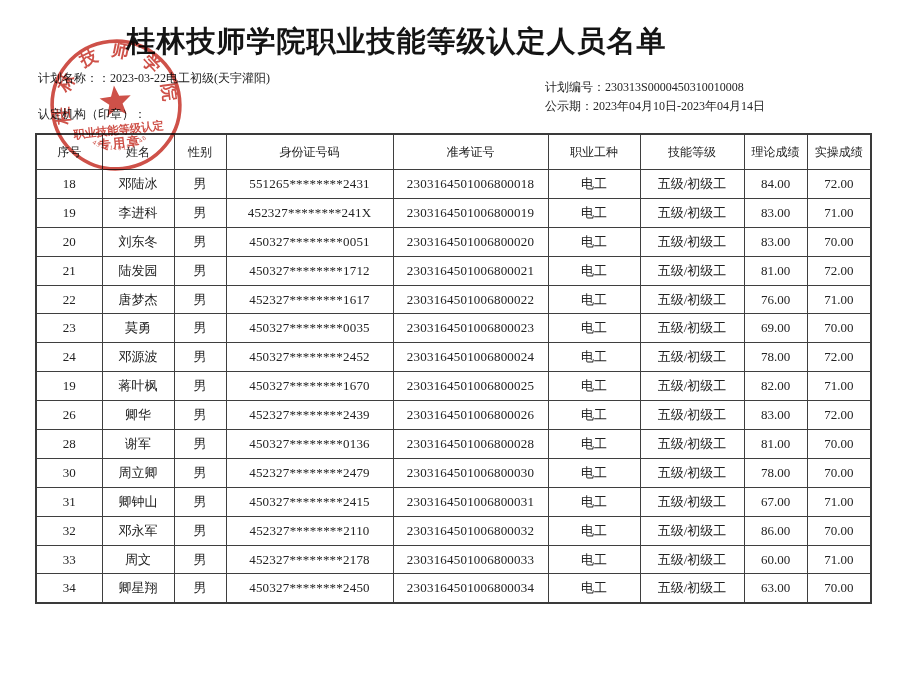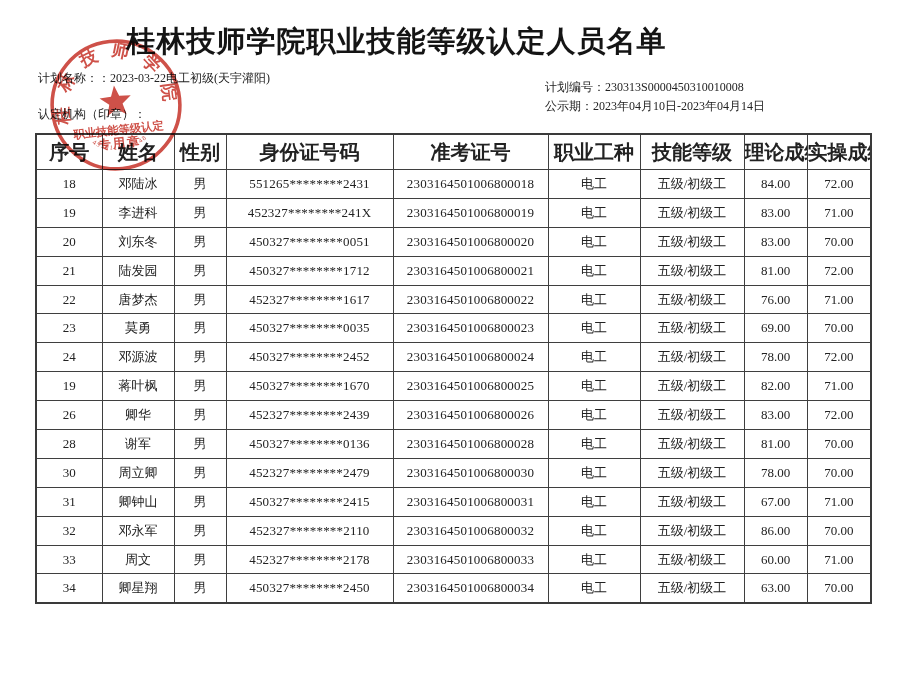--- a/index.html
+++ b/index.html
@@ -25,21 +25,21 @@
 
   table.roster{
     position:absolute;left:35px;top:133px;width:835px;
     border-collapse:collapse;table-layout:fixed;
     font-size:13px;text-align:center;color:#222;
     border:2px solid #3a3a3a;
   }
   .roster th,.roster td{
     border:1px solid #3f3f3f;padding:0;overflow:hidden;white-space:nowrap;
   }
-  .roster th{height:34px;font-weight:bold;font-size:20px;}
+  .roster th{height:34px;font-weight:normal;font-size:12px;}
   .roster td{height:27.9px;}
   .roster td.c3,.roster td.c4{font-size:13px;letter-spacing:.2px;}
 
   .stamp{
     position:absolute;left:46px;top:36px;width:140px;height:138px;
     transform:rotate(-6deg);
     opacity:.88;mix-blend-mode:multiply;pointer-events:none;
   }
   .stamp text{font-family:"Liberation Serif","DejaVu Serif",serif;}
 </style>

